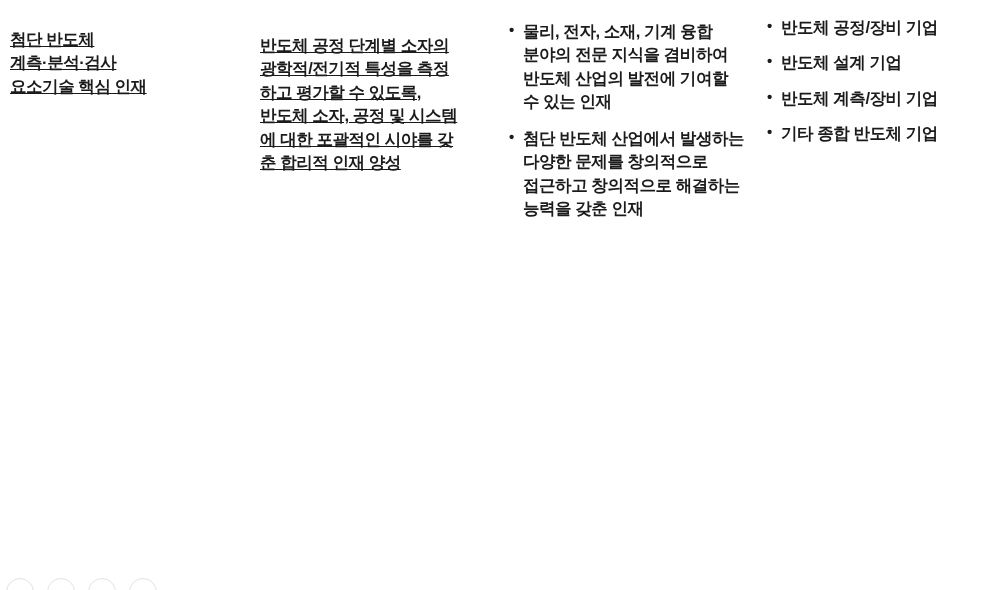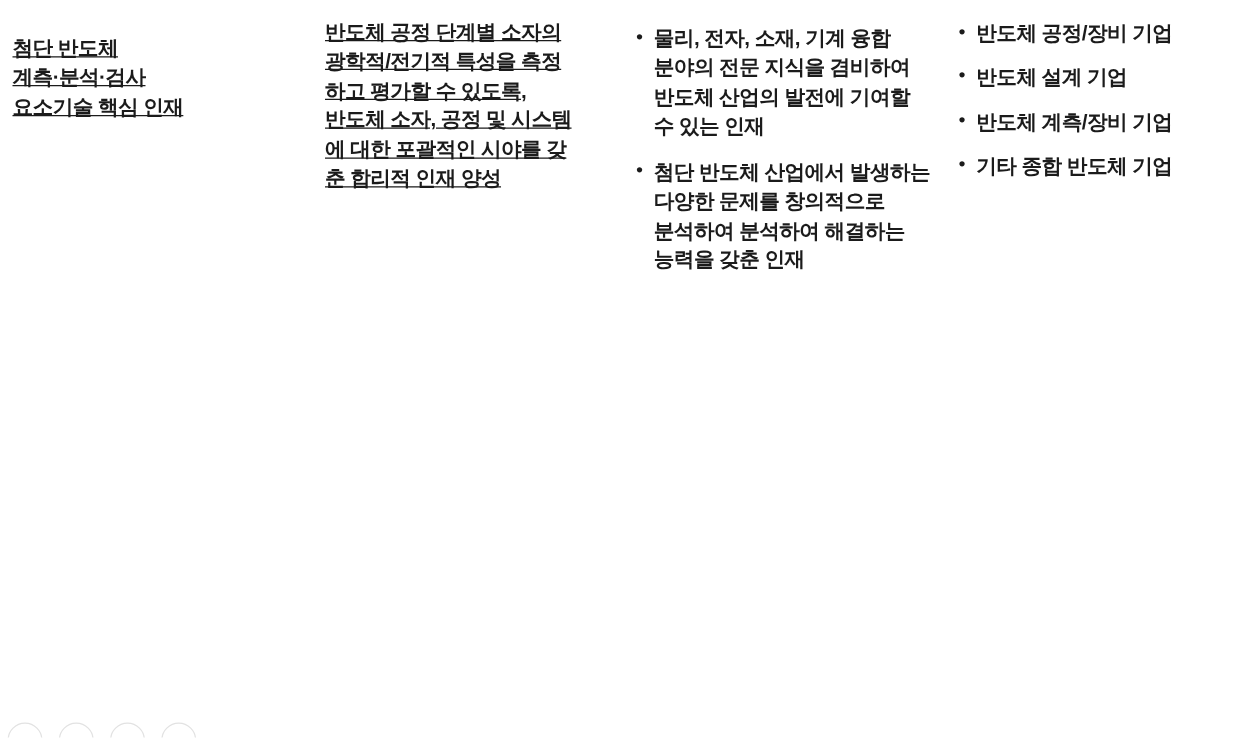--- a/index.html
+++ b/index.html
@@ -90,21 +90,21 @@
     line-height: 1.42;
     letter-spacing: -0.45px;
   }
   .centered-text {
     white-space: pre-line;
     width: 230px;
     margin-top: 24px;
     text-decoration: underline;
   }
   .col-1 .centered-text { margin-top: 28px; }
-  .col-2 .centered-text { margin-top: 15px; }
+  .col-2 .centered-text { margin-top: 34px; }
 
   .bullet-list {
     width: 244px;
     margin-top: 20px;
     padding: 0;
     list-style: none;
     align-self: flex-start;
     margin-left: 8px;
   }
   .col-4 .bullet-list { margin-top: 16px; margin-left: 16px; }
@@ -156,21 +156,21 @@
   </div>
 
   <div class="col col-3">
     <ul class="body-text bullet-list">
       <li>물리, 전자, 소재, 기계 융합
 분야의 전문 지식을 겸비하여
 반도체 산업의 발전에 기여할
 수 있는 인재</li>
       <li>첨단 반도체 산업에서 발생하는
 다양한 문제를 창의적으로
-분석하여 분석하여 해결하는
+접근하고 창의적으로 해결하는
 능력을 갖춘 인재</li>
     </ul>
   </div>
 
   <div class="col col-4">
     <ul class="body-text bullet-list">
       <li>반도체 공정/장비 기업</li>
       <li>반도체 설계 기업</li>
       <li>반도체 계측/장비 기업</li>
       <li>기타 종합 반도체 기업</li>

